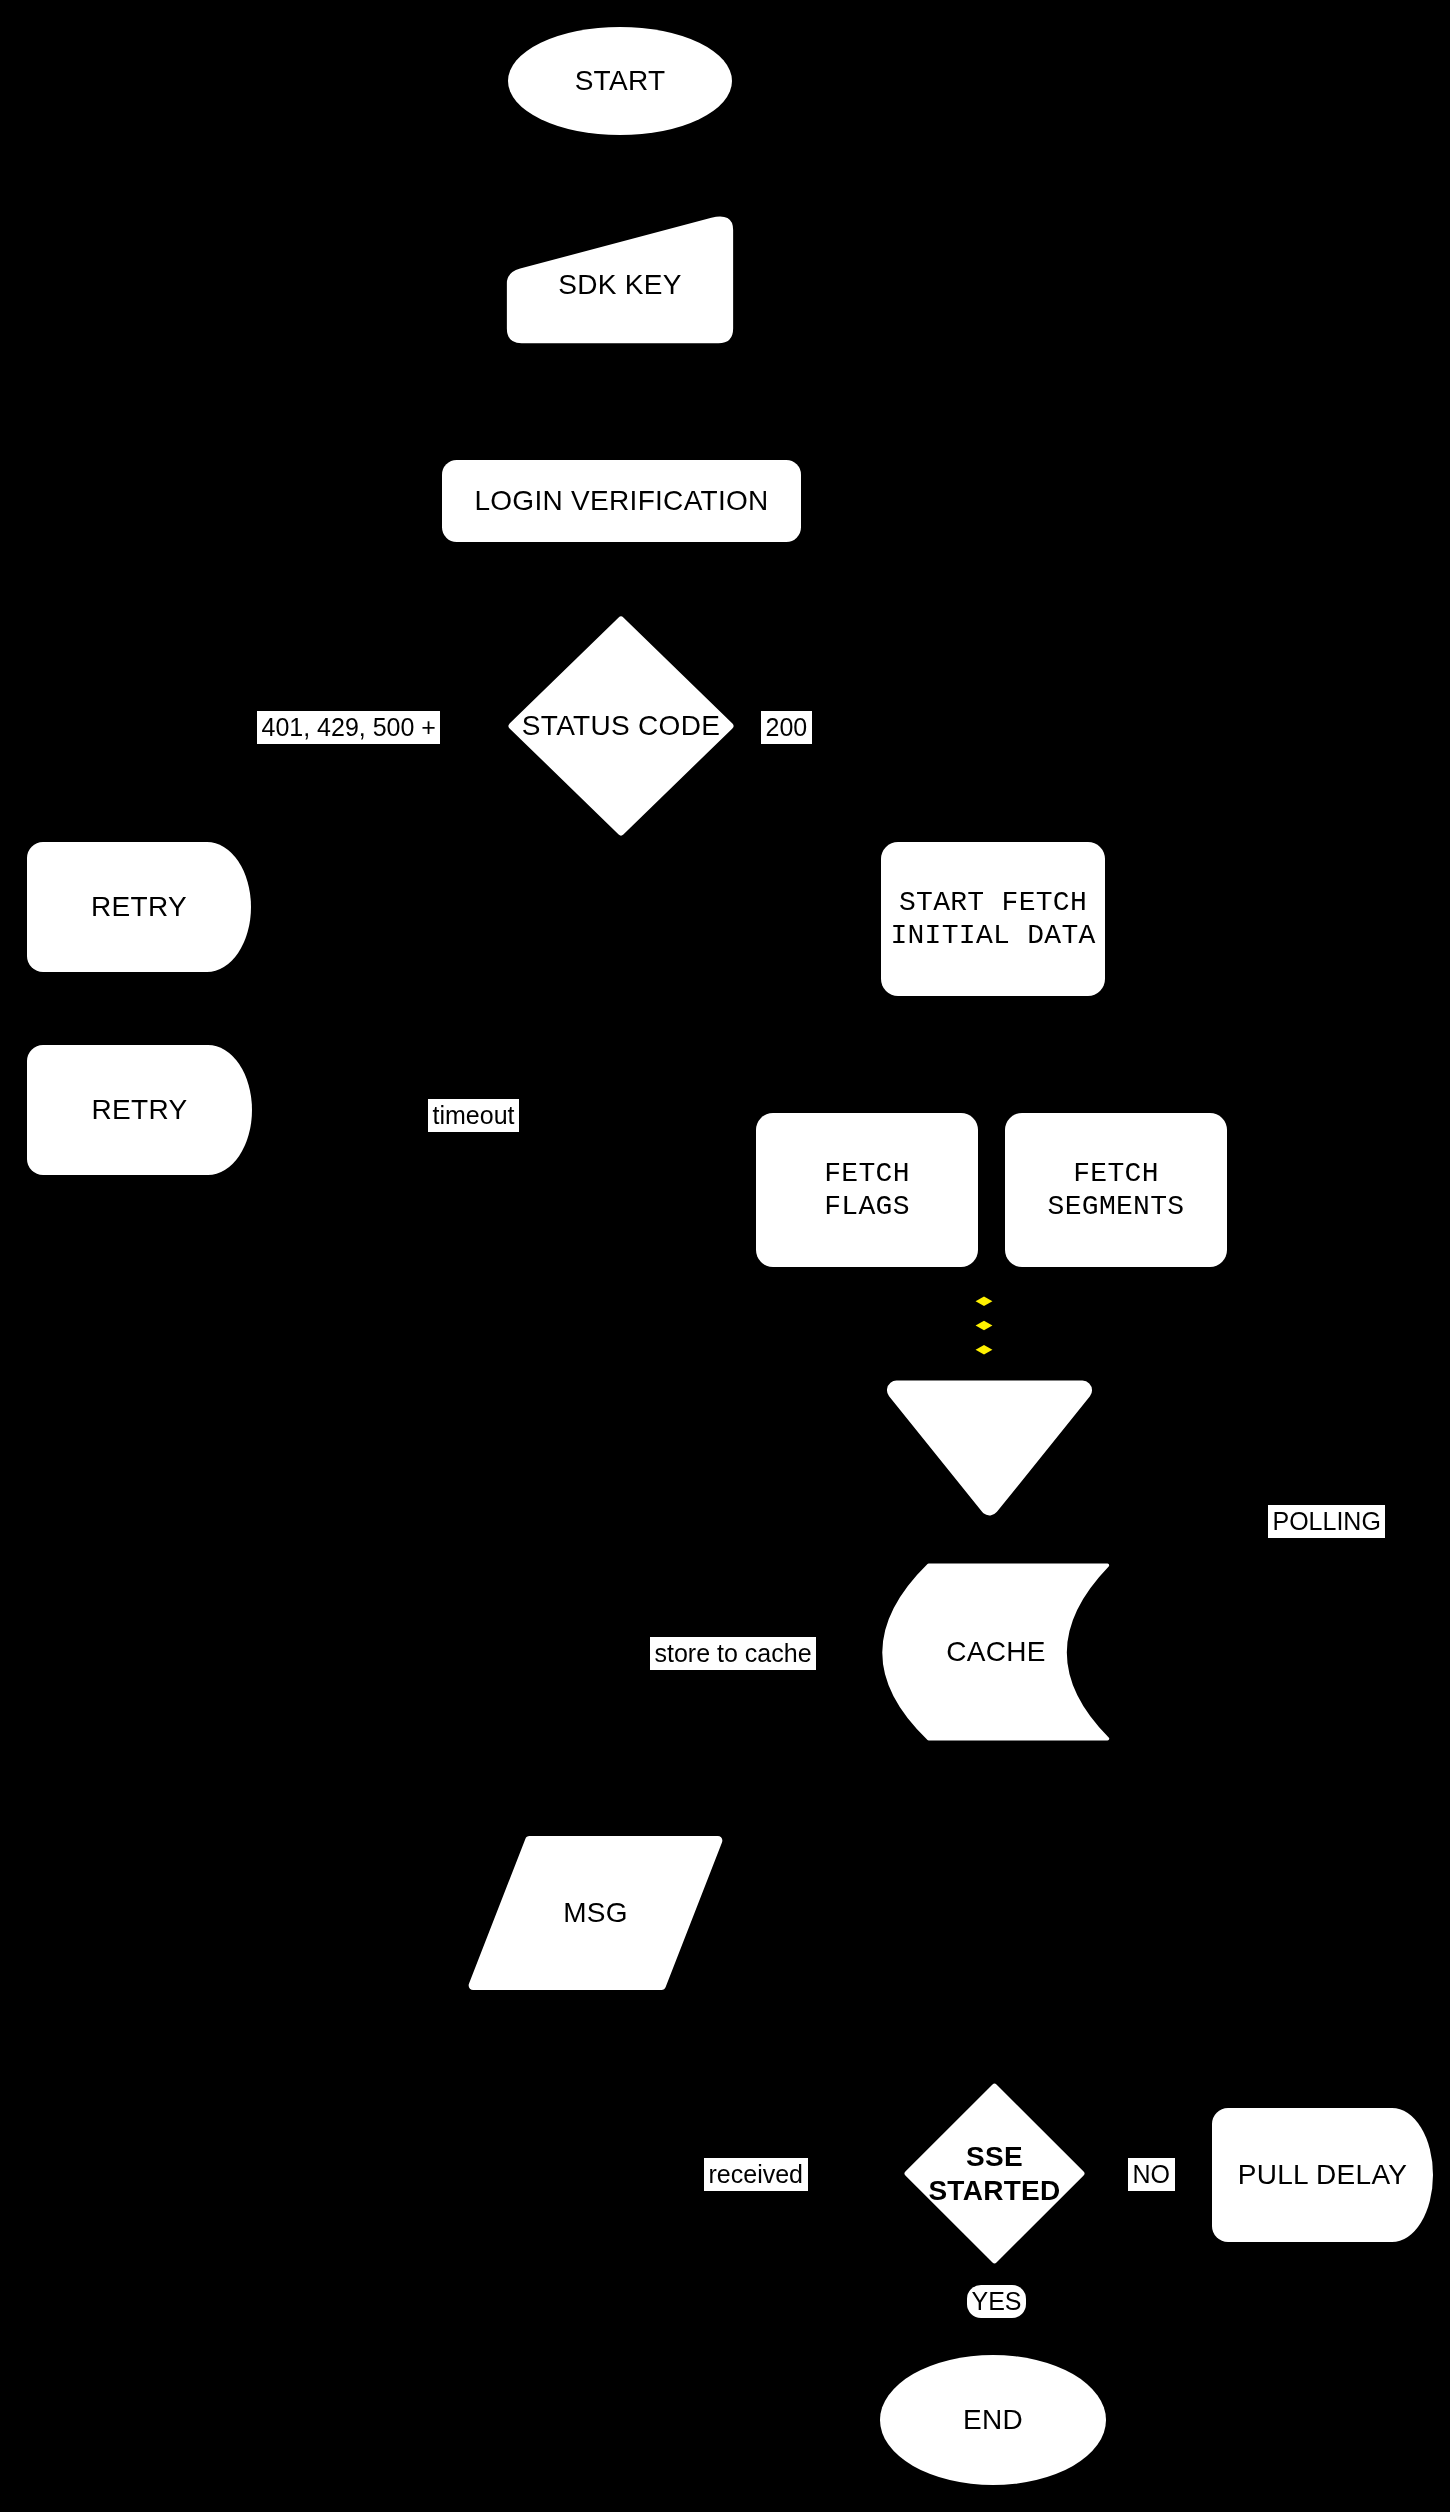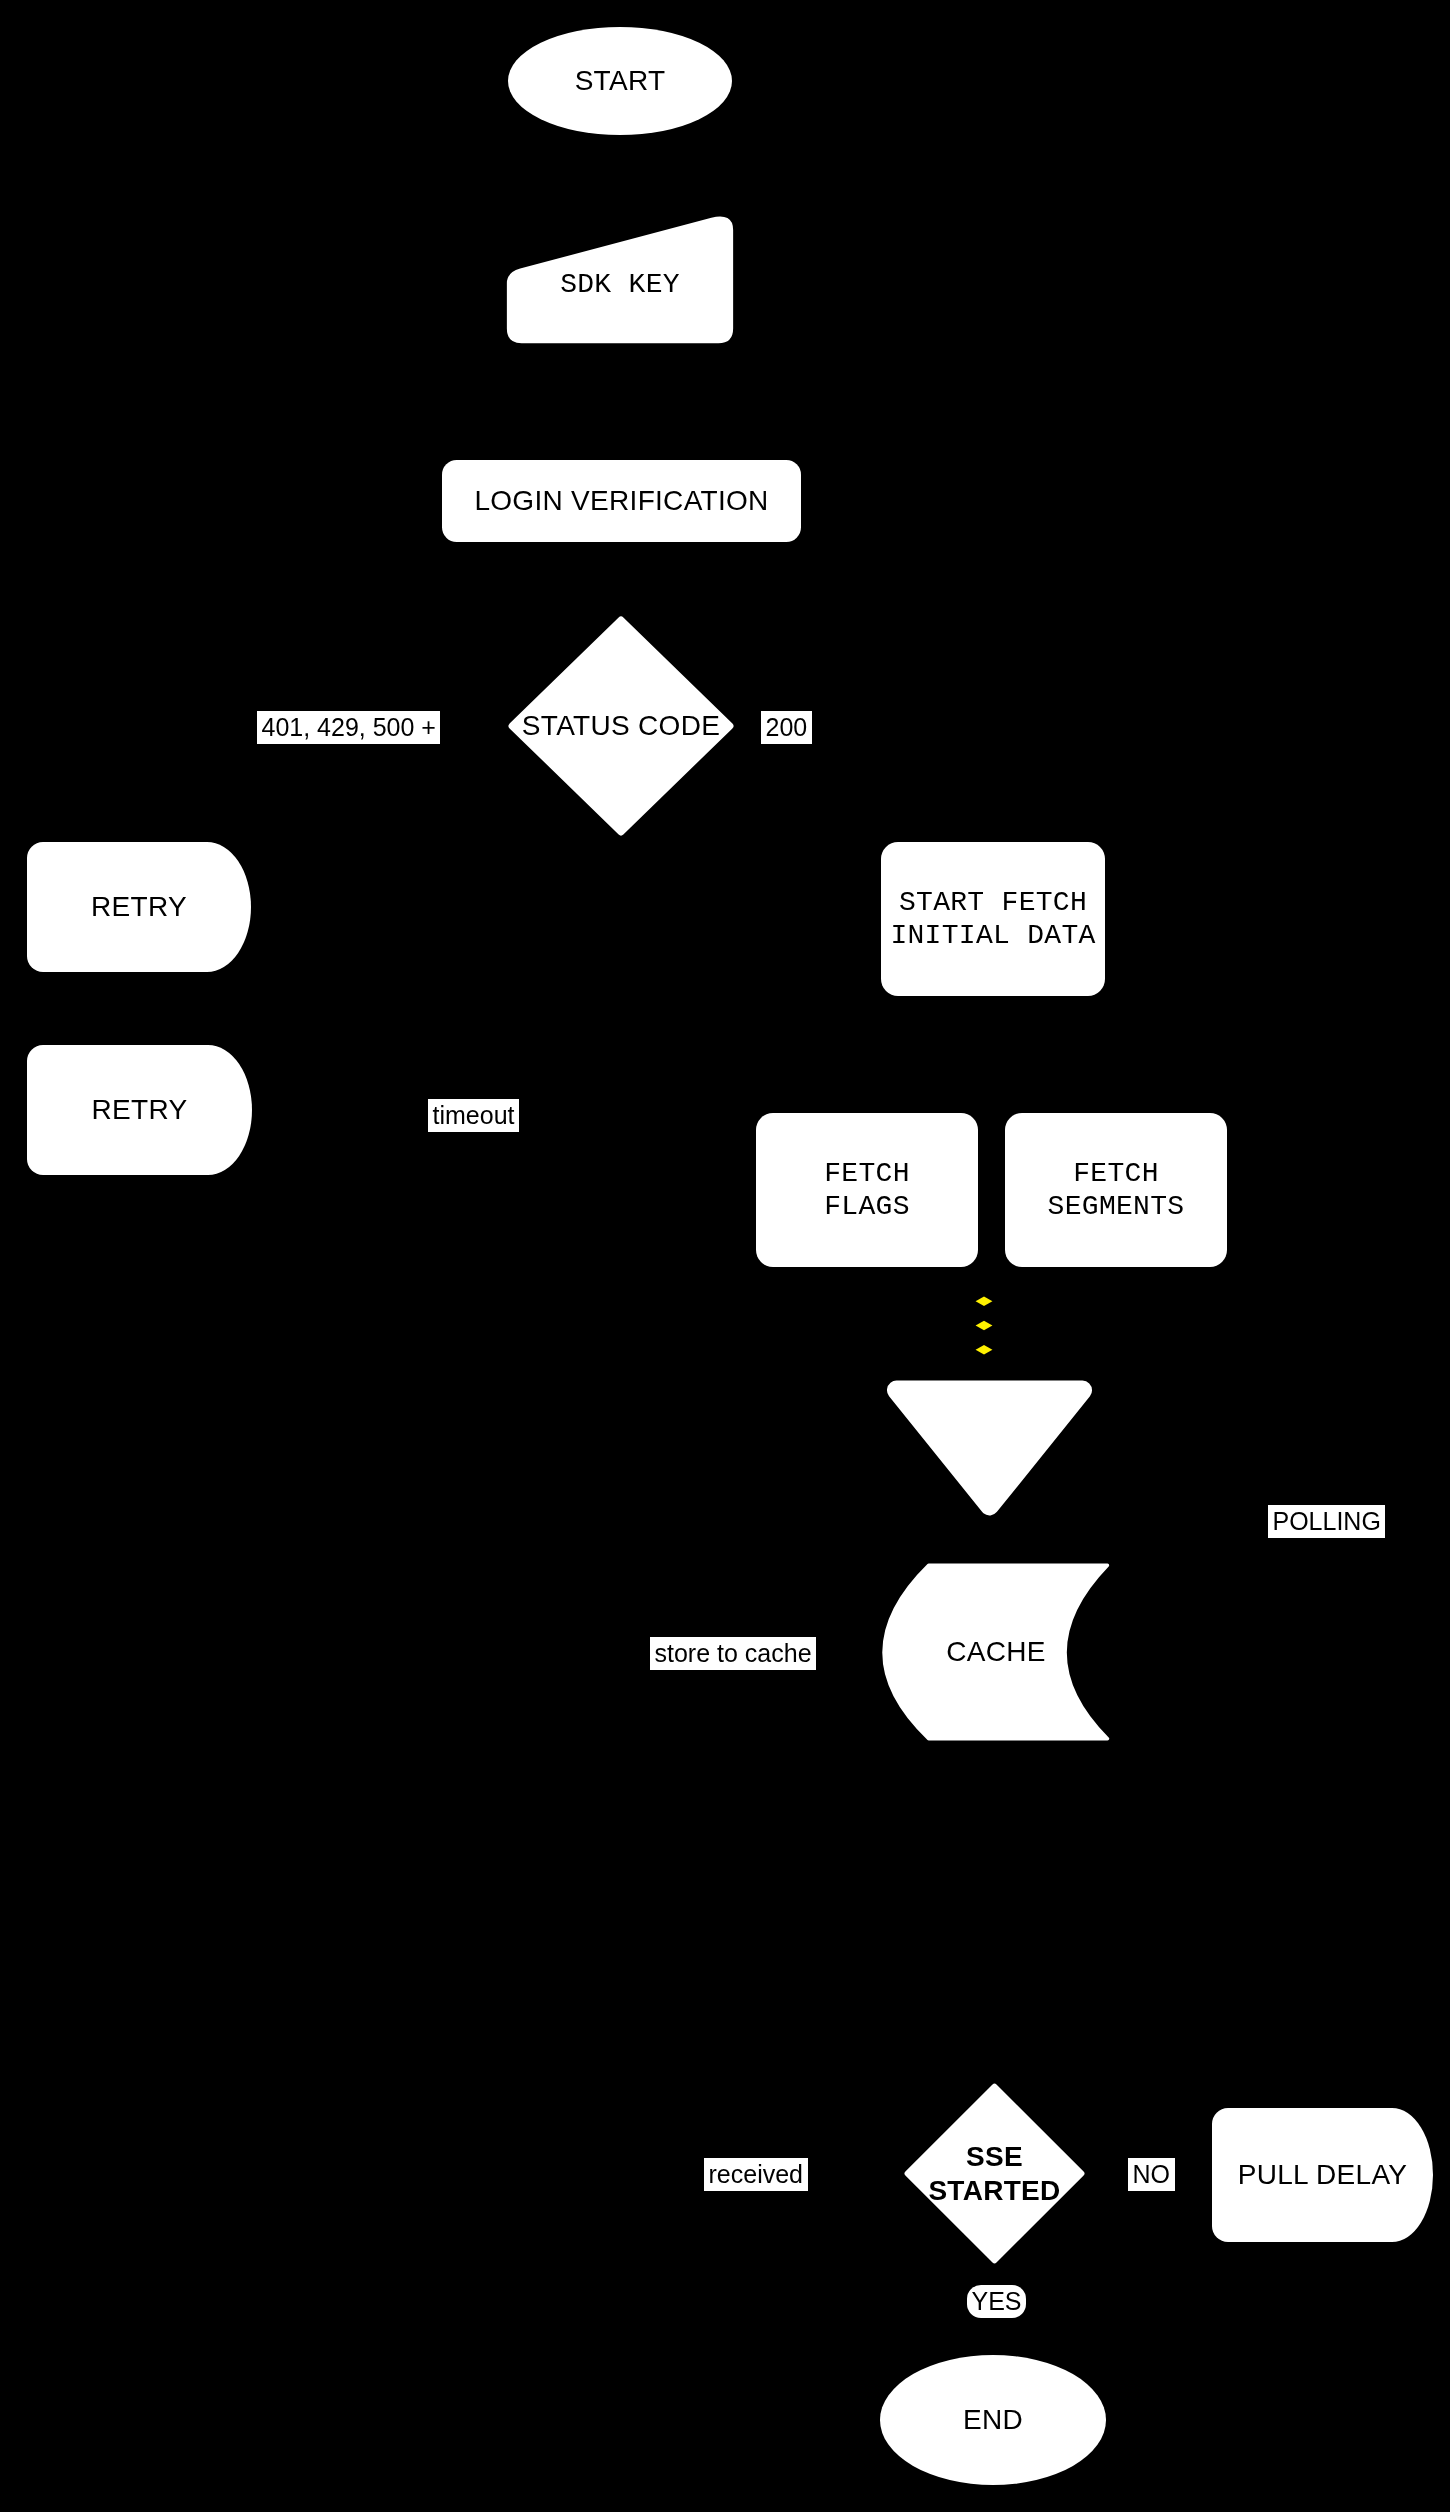--- a/index.html
+++ b/index.html
@@ -38,21 +38,21 @@
 </style>
 </head>
 <body>
 
 <div class="canvas">
 
   <div class="node shape-white ellipse" style="left:508px;top:27px;width:224px;height:108px;">
     <span class="lbl">START</span>
   </div>
 
-  <div class="node svgnode" style="left:508px;top:212px;width:224px;height:130px;font-family:Liberation Mono, monospace;">
+  <div class="node svgnode" style="left:508px;top:212px;width:224px;height:130px;">
     <svg viewBox="0 0 396 230" preserveAspectRatio="none">
       <path d="M 22,102 L 360,12 Q 396,3 396,32 L 396,206 Q 396,230 372,230 L 24,230 Q 0,230 0,206 L 0,126 Q 0,108 22,102 Z" fill="#ffffff" stroke="#ffffff" stroke-width="4" stroke-linejoin="round"></path>
     </svg>
     <span class="lbl" style="padding-top:14.7px;">SDK KEY</span>
   </div>
 
   <div class="node shape-white rounded-sm" style="left:442px;top:460px;width:359px;height:82px;">
     <span class="lbl">LOGIN VERIFICATION</span>
   </div>
 
@@ -108,20 +108,26 @@
 
   <div class="node svgnode" style="left:880px;top:1563px;width:232px;height:178px;">
     <svg viewBox="0 0 410 316" preserveAspectRatio="none">
       <path d="M 86,4 L 402,4 Q 252,160 402,312 L 86,312 Q -72,160 86,4 Z" fill="#ffffff" stroke="#ffffff" stroke-width="6" stroke-linejoin="round"></path>
     </svg>
     <span class="lbl">CACHE</span>
   </div>
 
   <div class="edge-label" style="left:650px;top:1637px;">store to cache</div>
 
+  <div class="node svgnode" style="left:463px;top:1836px;width:265px;height:154px;">
+    <svg viewBox="0 0 470 272" preserveAspectRatio="none">
+      <polygon points="118,8 452,8 352,264 18,264" fill="#ffffff" stroke="#ffffff" stroke-width="16" stroke-linejoin="round"></polygon>
+    </svg>
+    <span class="lbl">MSG</span>
+  </div>
 
 
   <div class="node svgnode" style="left:904px;top:2083px;width:181px;height:181px;font-weight:bold;">
     <svg viewBox="0 0 320 320" preserveAspectRatio="none">
       <polygon points="160,6 314,160 160,314 6,160" fill="#ffffff" stroke="#ffffff" stroke-width="10" stroke-linejoin="round"></polygon>
     </svg>
     <span class="lbl">SSE
 STARTED</span>
   </div>
 

